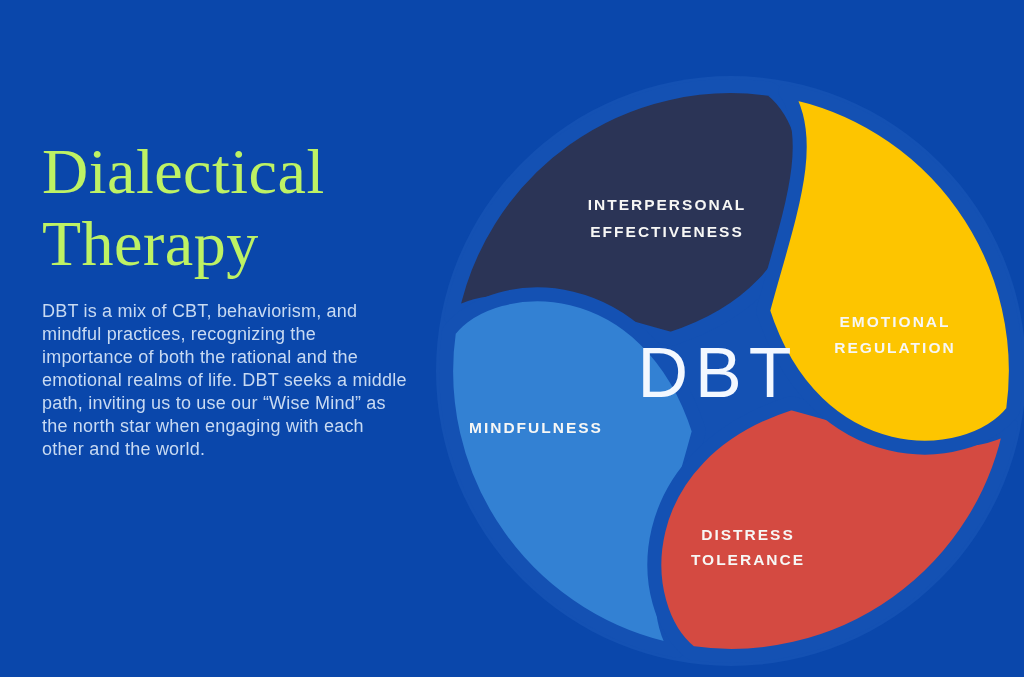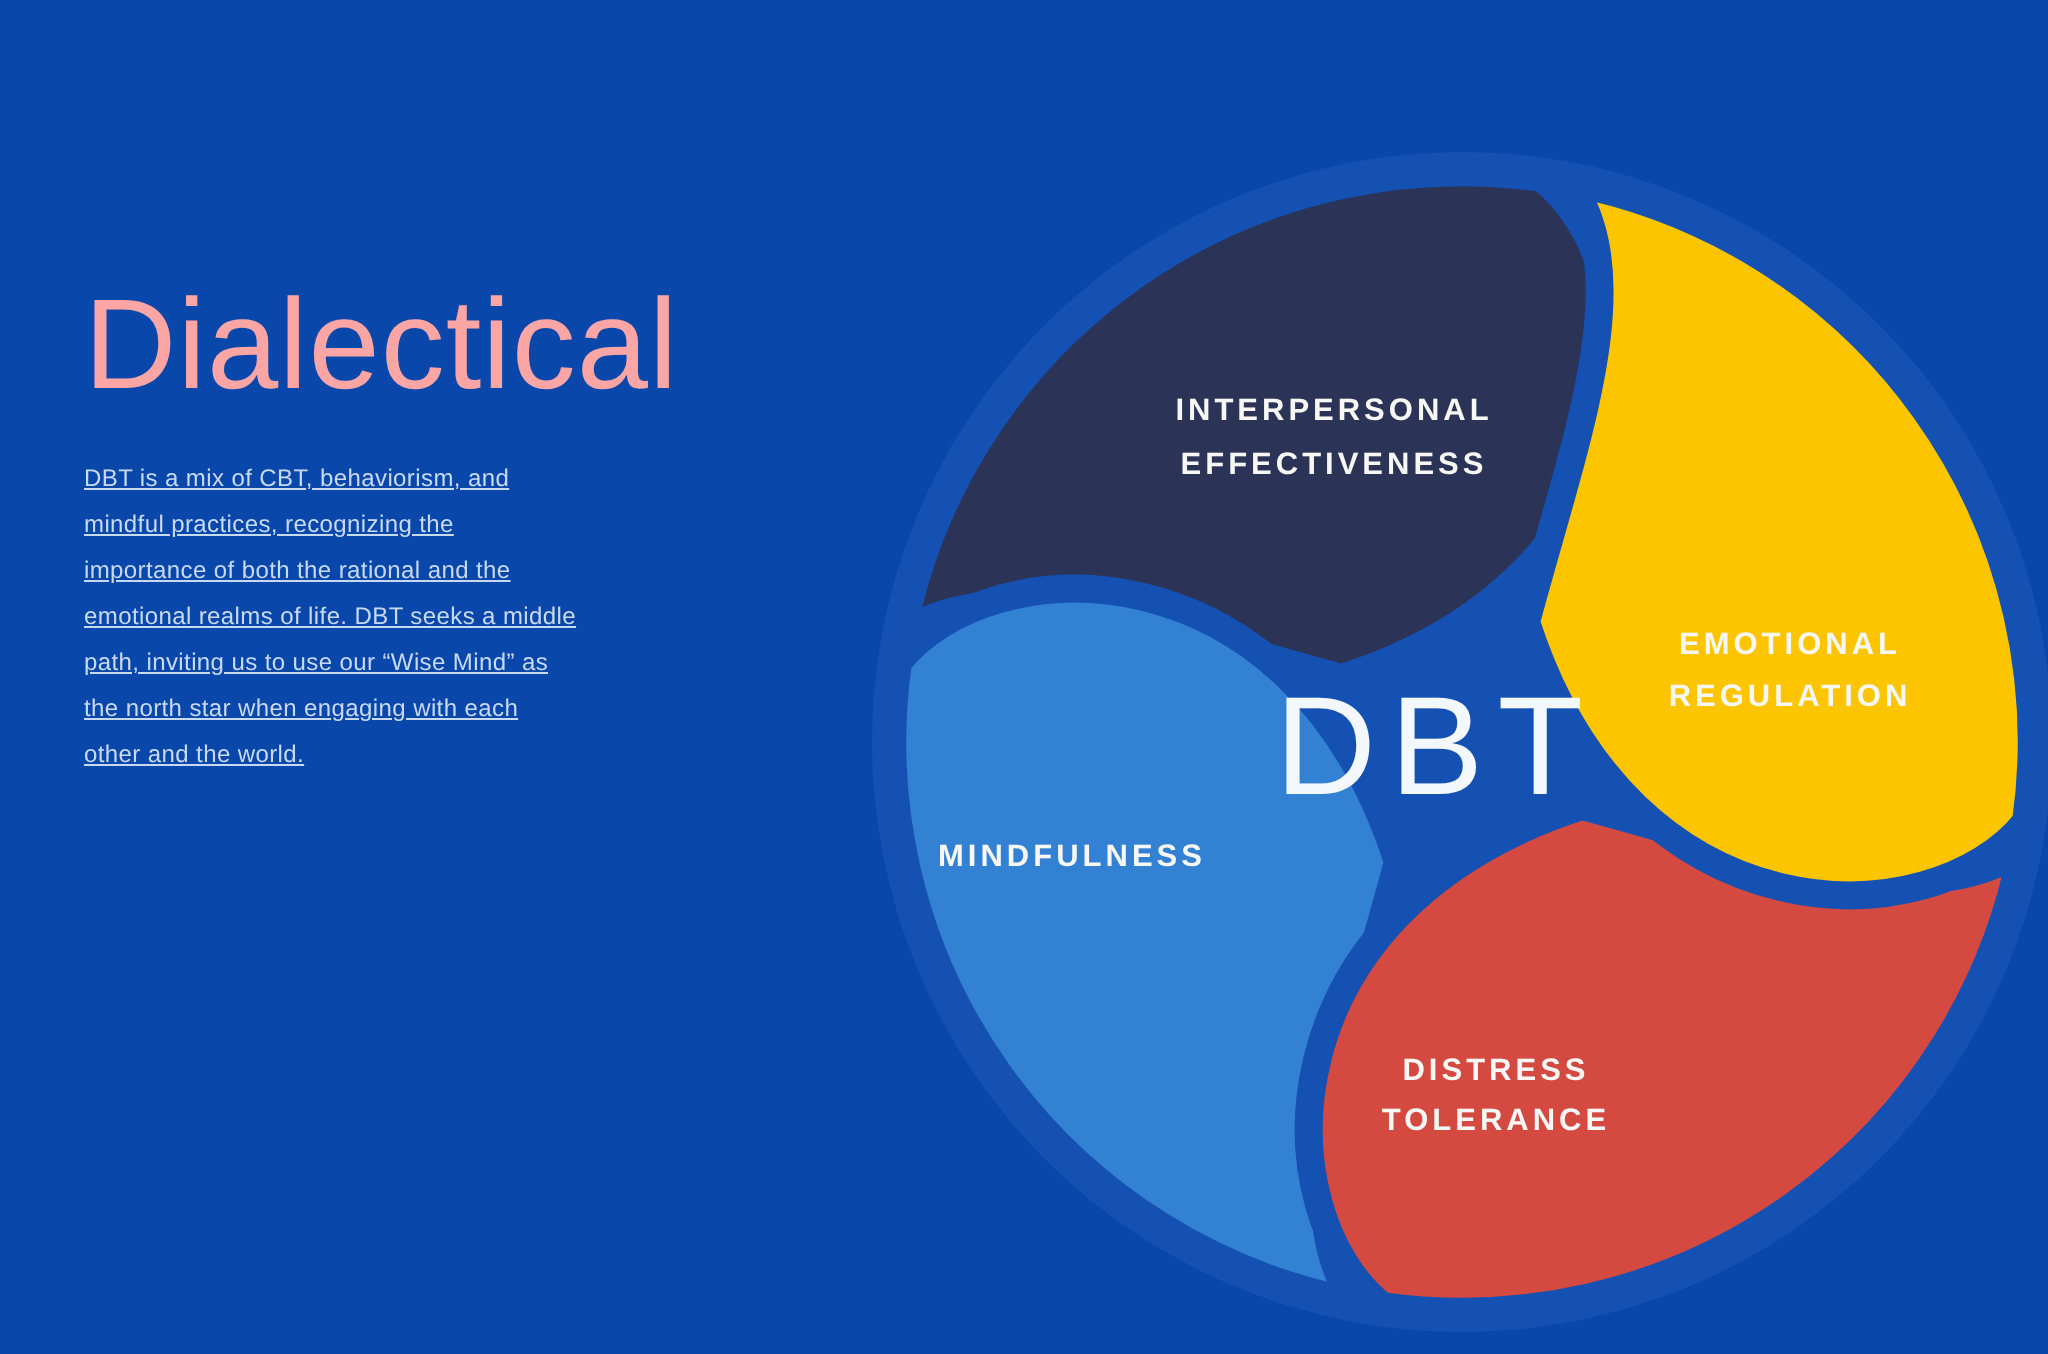--- a/index.html
+++ b/index.html
@@ -19,26 +19,25 @@
   .title {
     margin: 0;
     font-size: 64px;
     line-height: 72px;
     font-weight: 300;
     letter-spacing: 0.5px;
   }
   .title span { display: block; }
   .desc {
     margin: 20px 0 0 0;
-    font-size: 12px;
+    font-size: 18px;
     line-height: 23px;
     font-weight: 400;
     white-space: pre-line;
     letter-spacing: 0.2px;
-    text-decoration: underline;
   }
   .diagram {
     position: absolute;
     left: 431px;
     top: 71px;
     width: 600px;
     height: 600px;
   }
   .comma {
     stroke: #1451b3;
@@ -59,22 +58,23 @@
     letter-spacing: 7px;
     text-anchor: middle;
   }
 </style>
 </head>
 <body>
 
 <div class="canvas" style="background: rgb(10, 71, 171);">
 
   <div class="intro">
-    <h1 class="title" style="color: #fca5a5;">
+    <h1 class="title" style="color: #bef264; font-family: Liberation Serif, serif;">
       <span>Dialectical</span>
+      <span>Therapy</span>
     </h1>
     <p class="desc" style="color: rgb(200, 218, 242);">DBT is a mix of CBT, behaviorism, and
 mindful practices, recognizing the
 importance of both the rational and the
 emotional realms of life. DBT seeks a middle
 path, inviting us to use our “Wise Mind” as
 the north star when engaging with each
 other and the world.</p>
   </div>
 

